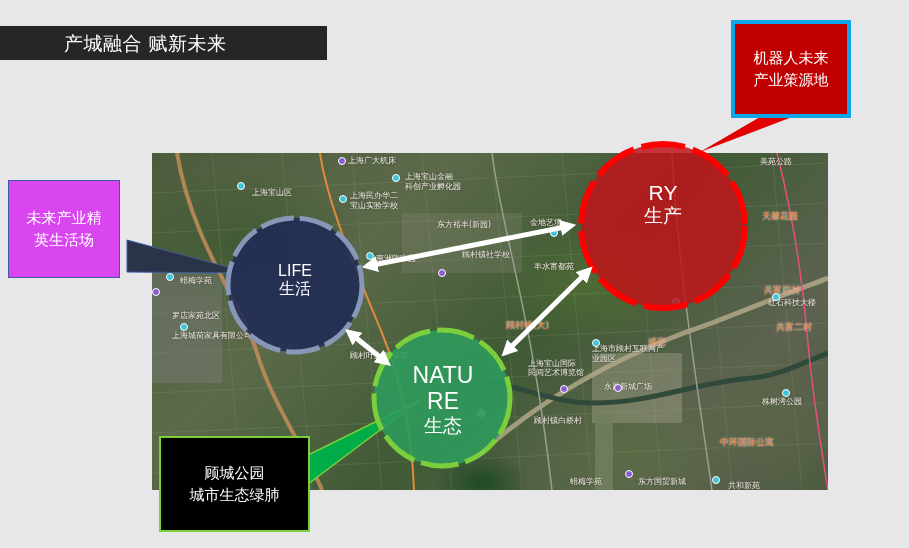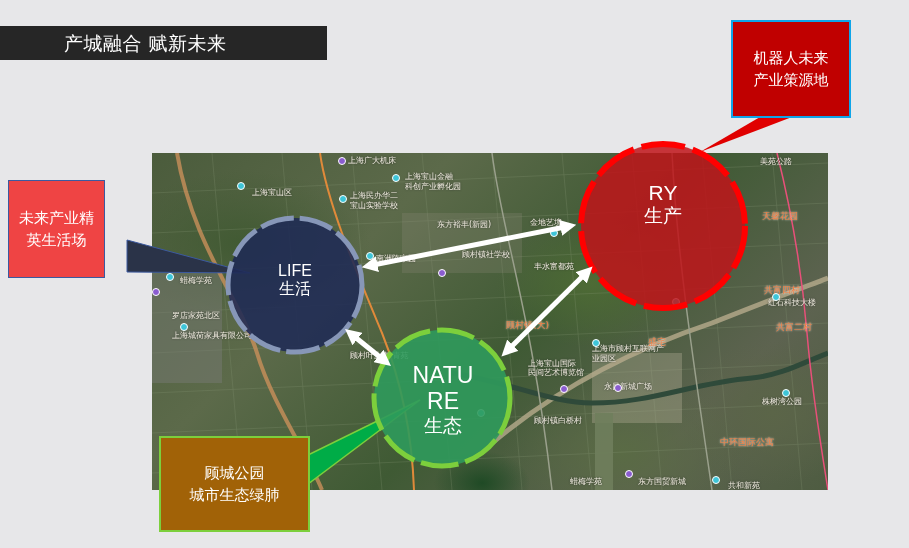--- a/index.html
+++ b/index.html
@@ -37,23 +37,23 @@
   .overlay { position: absolute; left: 0; top: 0; width: 909px; height: 548px; pointer-events: none; }
 
   .circle-label {
     position: absolute; color: #fff; text-align: center; line-height: 1.15;
     font-family: "Liberation Sans", "DejaVu Sans", sans-serif;
   }
   .callout {
     position: absolute; color: #fff; text-align: center;
     font-size: 15px; line-height: 22px; display: flex; align-items: center; justify-content: center;
   }
-  .callout-life { left: 8px; top: 180px; width: 97px; height: 98px; background: #ef4444; border: 1px solid #3c5aa0; }
-  .callout-robot { left: 731px; top: 20px; width: 120px; height: 98px; background: #c00000; border: 2px solid #0ea5e9; }
-  .callout-park { left: 159px; top: 436px; width: 151px; height: 96px; background: #a16207; border: 2px solid #7ccf3c; }
+  .callout-life { left: 8px; top: 180px; width: 112px; height: 98px; background: #d946ef; border: 1px solid #3c5aa0; }
+  .callout-robot { left: 731px; top: 20px; width: 120px; height: 98px; background: #c00000; border: 4px solid #0ea5e9; }
+  .callout-park { left: 159px; top: 436px; width: 151px; height: 96px; background: #000000; border: 2px solid #7ccf3c; }
 </style>
 </head>
 <body>
 
 <div class="title-bar">产城融合  赋新未来</div>
 
 <div class="map">
   <svg width="676" height="337">
 
     <g opacity="0.35" stroke="#8a9a78" stroke-width="0.7" fill="none">

